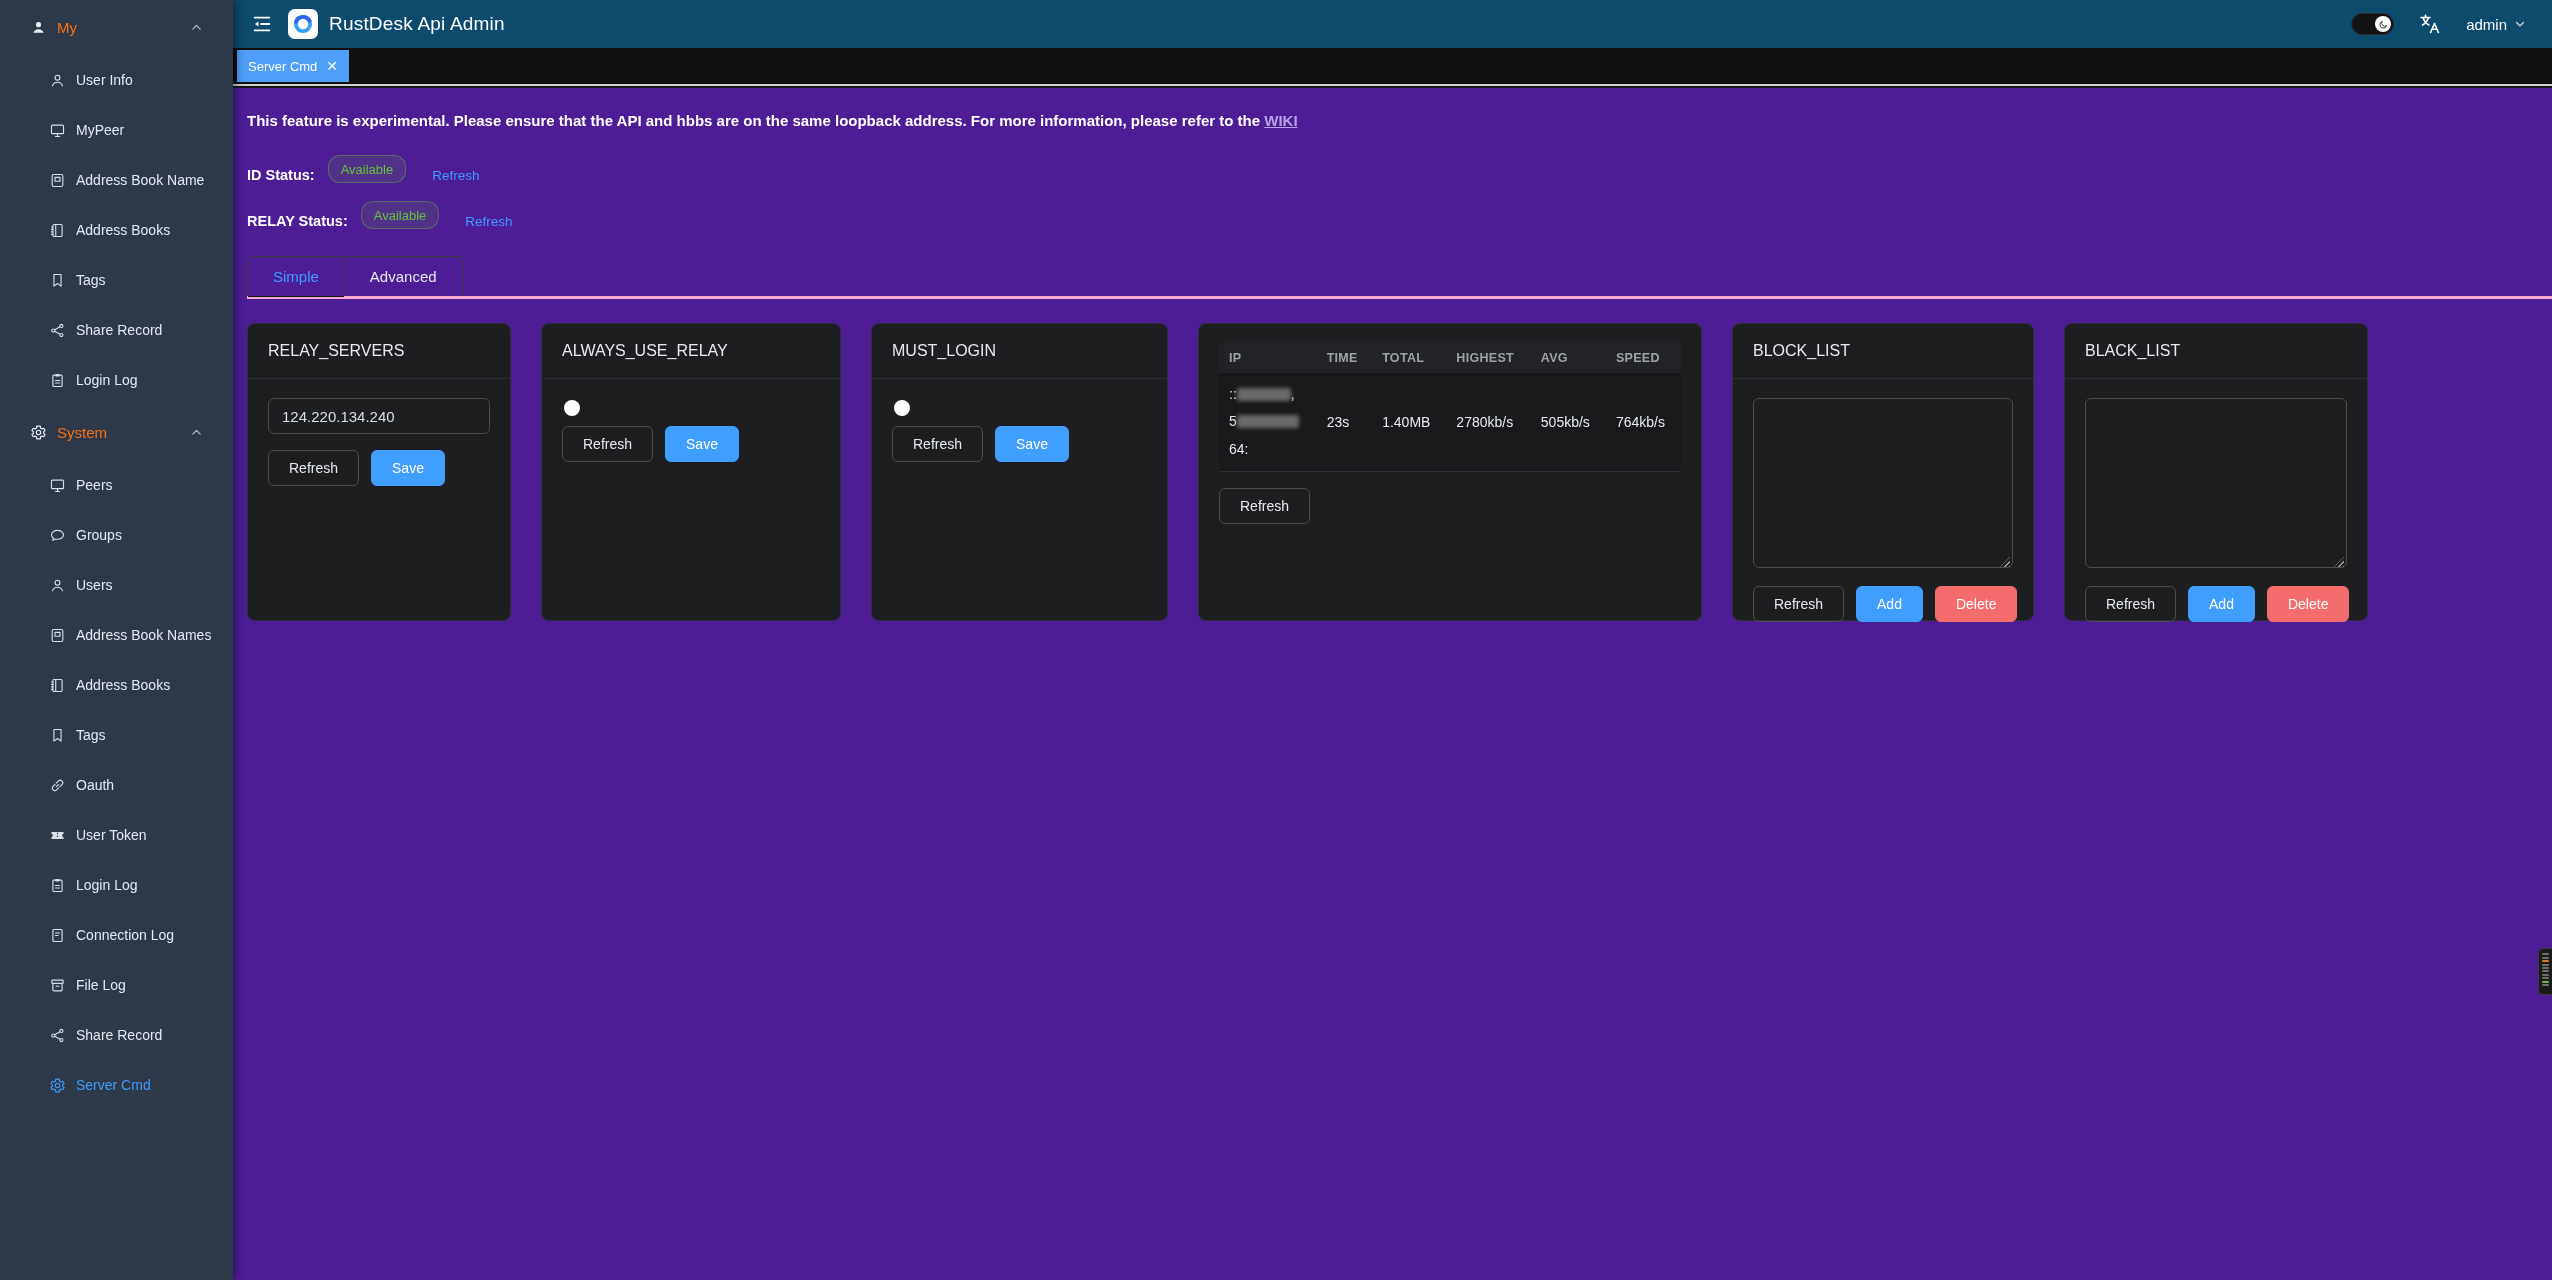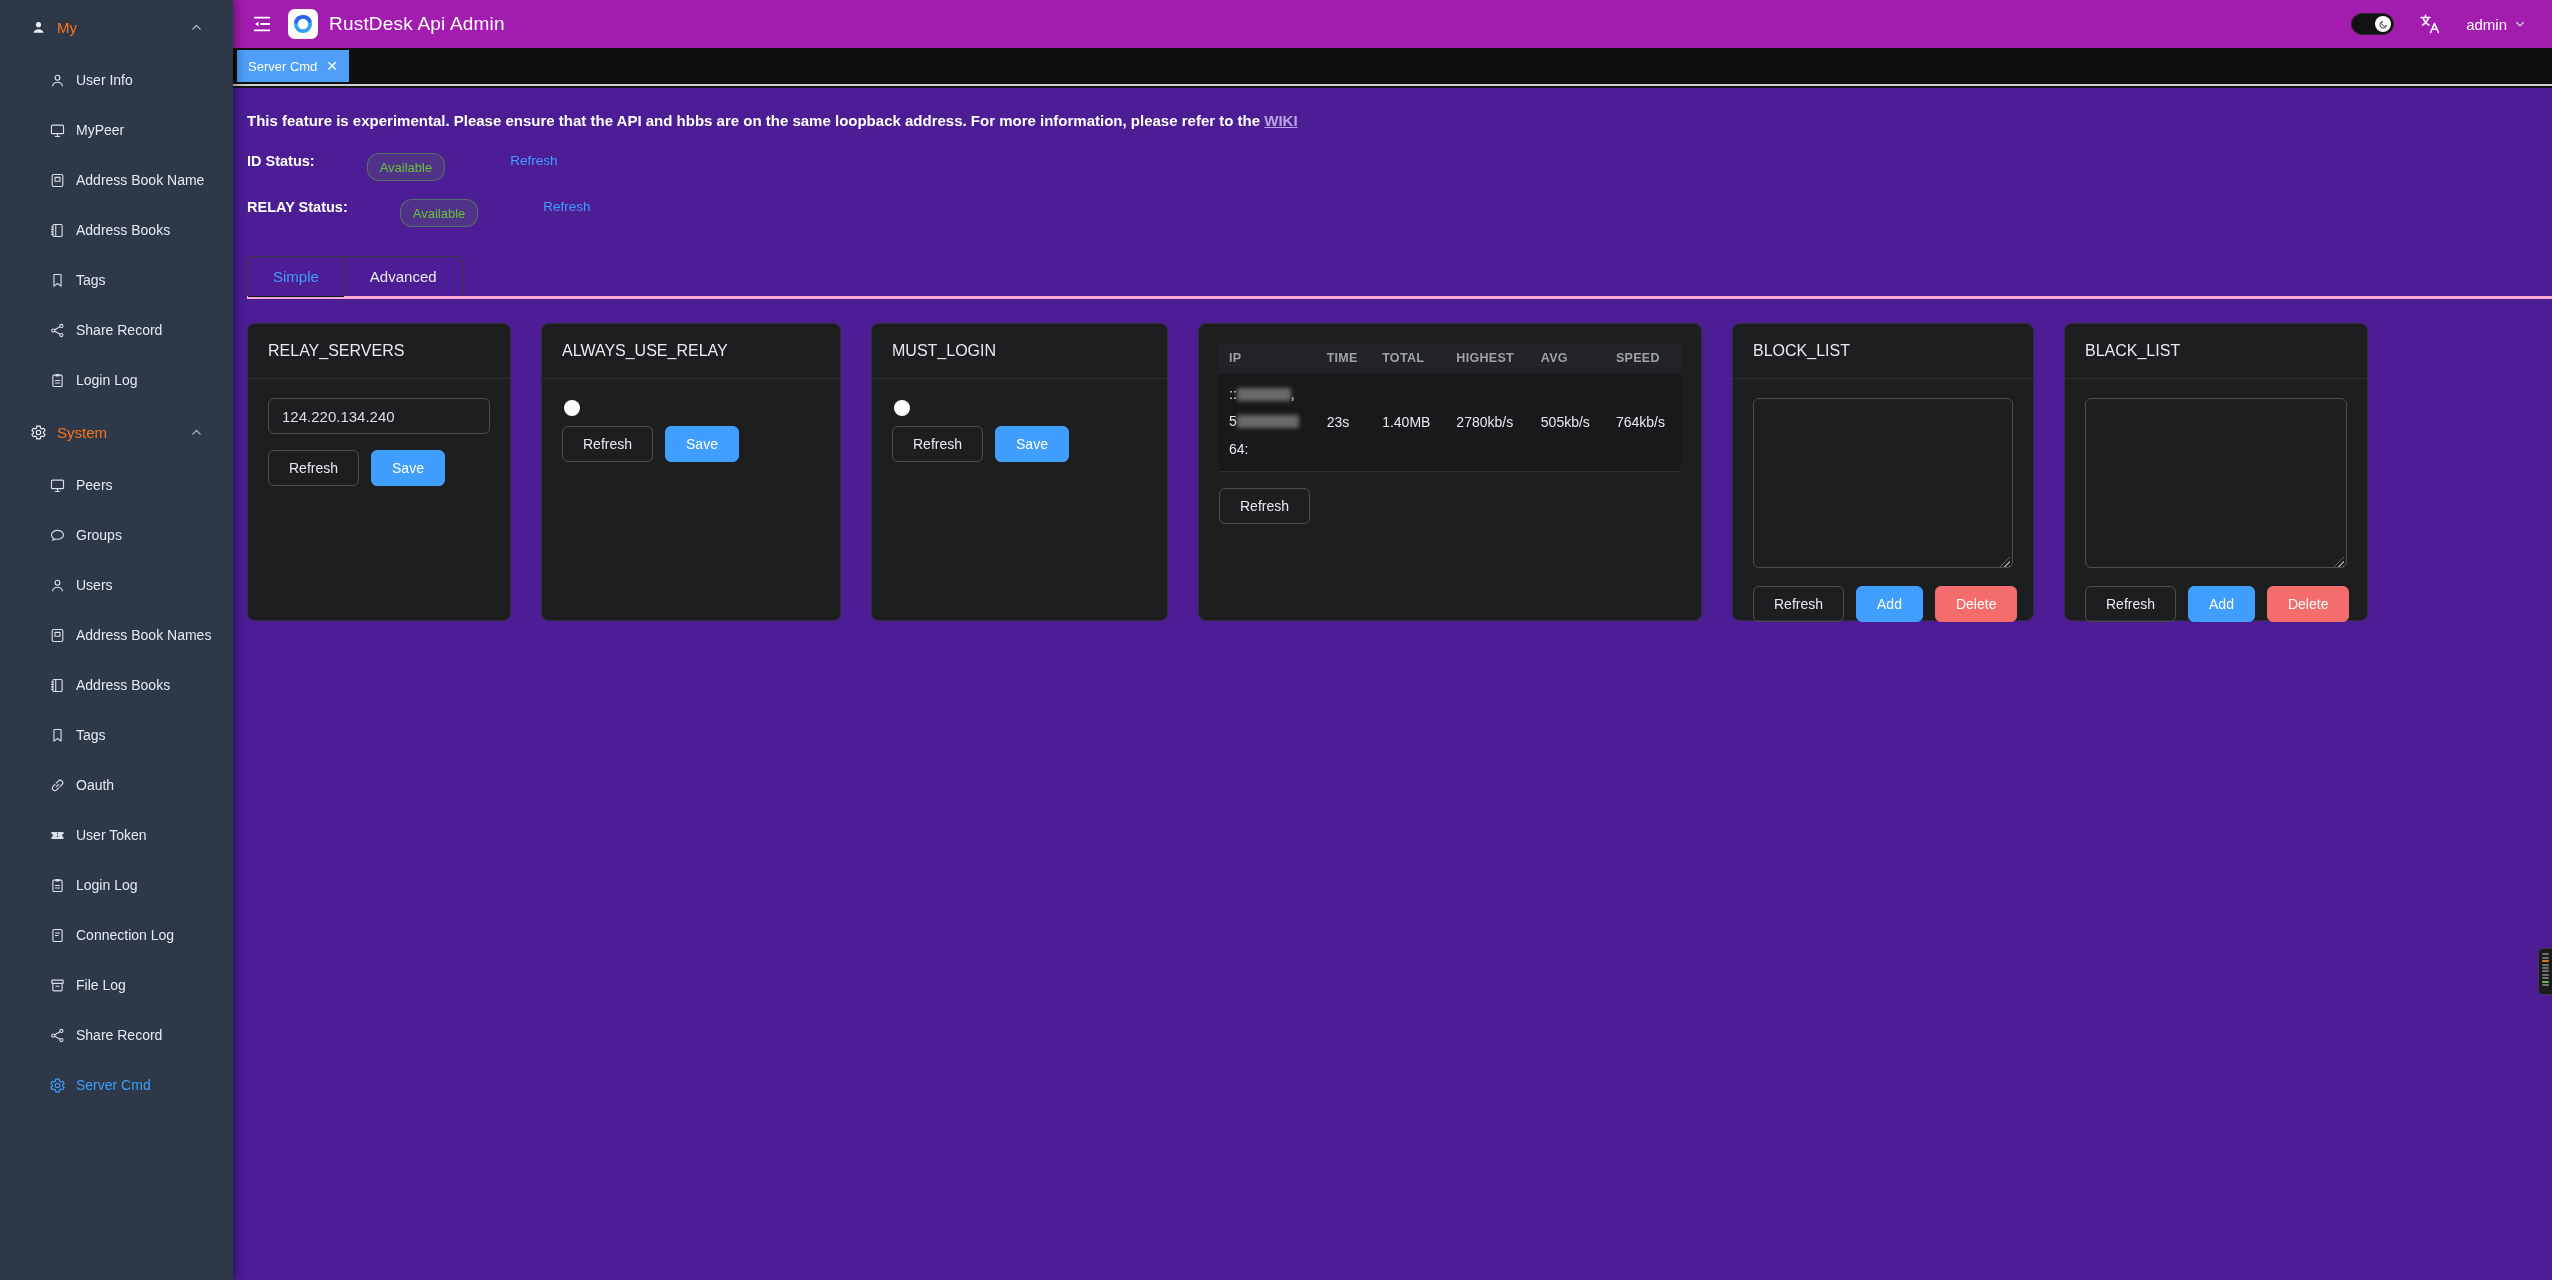--- a/index.html
+++ b/index.html
@@ -13,21 +13,21 @@
   .sb-group { height:55px; display:flex; align-items:center; padding:0 20px 0 30px;
     color:#f97316; font-size:15px; cursor:pointer; }
   .sb-group .icon { width:17px; height:17px; margin-right:10px; color:#eef1f6; }
   .sb-group .chev { margin-left:auto; width:13px; height:13px; color:#a9b2c0; }
   .sb-item { height:50px; display:flex; align-items:center; padding:0 12px 0 49px;
     color:#e6eaf2; font-size:14px; cursor:pointer; }
   .sb-item .icon { width:17px; height:17px; margin-right:10px; color:#d9dee7; }
   .sb-item.active, .sb-item.active .icon { color:#409eff; }
 
   
-  .topbar { position:absolute; left:233px; top:0; right:0; height:48px; background:#a21caf;
+  .topbar { position:absolute; left:233px; top:0; right:0; height:48px; background:#0c4a6e;
     display:flex; align-items:center; padding:0 26px 0 18px; }
   .hamburger { width:22px; height:22px; color:#fff; margin-right:15px; cursor:pointer; }
   .logo { width:30px; height:30px; margin-right:11px; }
   .tb-title { color:#fff; font-size:19px; font-weight:500; letter-spacing:.2px; }
   .tb-right { margin-left:auto; display:flex; align-items:center; gap:24px; }
   .dm-switch { width:43px; height:22px; border-radius:11px; background:#121215;
     position:relative; cursor:pointer; border:1px solid #2a2a2e; }
   .dm-knob { position:absolute; right:2px; top:2px; width:16px; height:16px; background:#fff;
     border-radius:50%; display:flex; align-items:center; justify-content:center; }
   .dm-knob .icon { width:11px; height:11px; color:#3c3c42; }
@@ -40,21 +40,21 @@
     border-bottom:2px solid #cfcfcf; display:flex; align-items:flex-end; padding:0 0 2px 4px; }
   .tag { height:32px; background:#4f9ef8; color:#fff; font-size:13px; display:inline-flex;
     align-items:center; gap:9px; padding:0 11px; cursor:pointer; }
   .tag .close { font-size:14px; line-height:1; cursor:pointer; opacity:.95; }
 
   
   .main { position:absolute; left:233px; top:88px; right:0; bottom:0;
     background:#4c1d95; padding:24px 0 0 14px; }
   .banner { color:#fff; font-size:15px; font-weight:bold; margin-bottom:24px; }
   .banner a { color:#b9a3e3; text-decoration:underline; cursor:pointer; }
-  .status-row { display:flex; align-items:flex-start; margin-bottom:16px; height:30px;gap:39px; }
+  .status-row { display:flex; align-items:flex-end; margin-bottom:16px; height:30px; }
   .status-label { color:#fff; font-size:14.5px; font-weight:bold; margin-right:13px; }
   .badge { display:inline-flex; align-items:center; height:28px; padding:0 12px; font-size:13px;
     color:#67c23a; background:rgba(103,194,58,.14); border:1px solid rgba(103,194,58,.42);
     border-radius:12px; }
   .link { color:#409eff; font-size:13.5px; margin-left:26px; cursor:pointer; }
 
   .mode-tabs { margin-top:27px; display:flex; border-bottom:3px solid #f9a8d4; }
   .mtab { padding:0 25px; height:40px; line-height:39px; font-size:15px; color:#e8eaf0;
     border:1px solid #3a3a3d; border-bottom:none; cursor:pointer; position:relative; }
   .mtab:first-child { border-top-left-radius:6px; }

